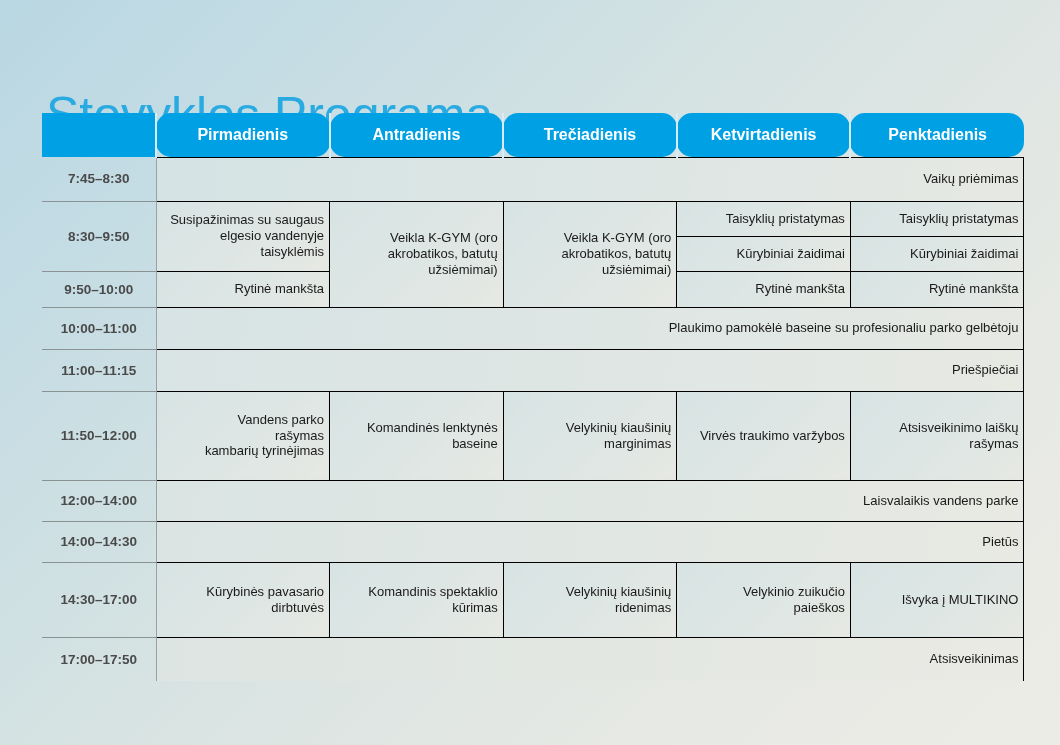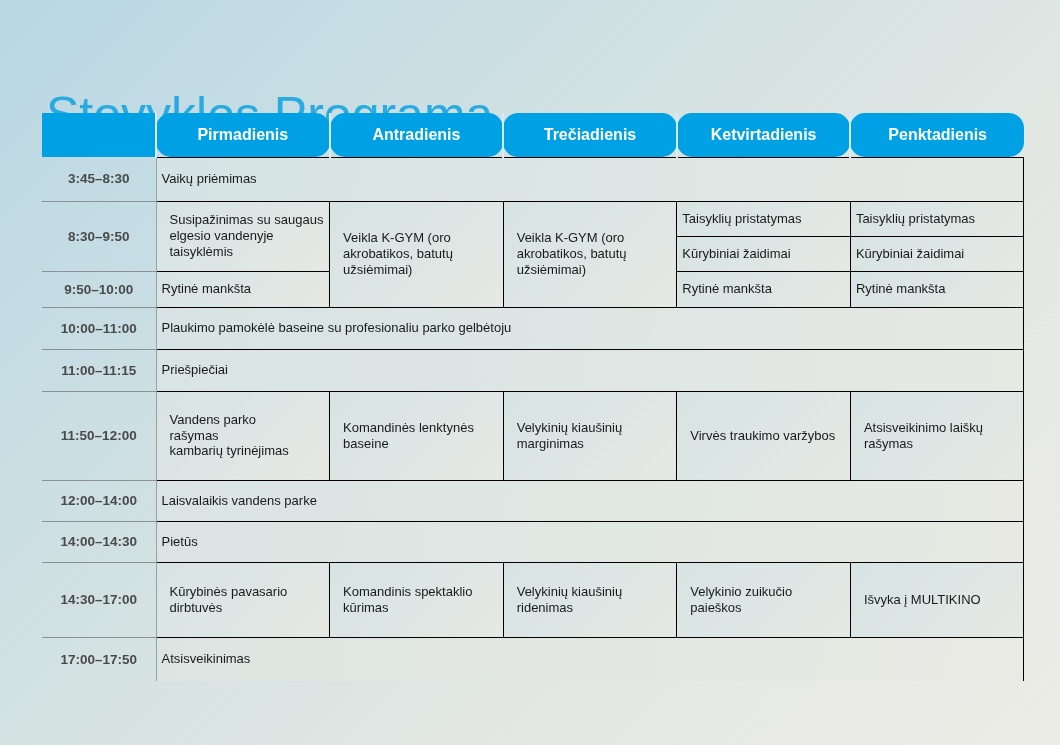--- a/index.html
+++ b/index.html
@@ -83,21 +83,21 @@
   }
   .time-cell.first { border-top: 0; }
   .time-cell.last  { border-bottom: 0; }
 
   
   .dcell {
     background: linear-gradient(135deg, #d7e3e3 0%, #dde6e4 50%, #e6e8e3 100%);
     border: 1px solid #000000;
     font-size: 13px;
     color: #1a1a1a;
-    text-align: left;
+    text-align: right;
     vertical-align: middle;
     padding: 8px 5px;
     line-height: 1.22;
   }
   .dcell.wide { }
   .dcell.nb-bottom { border-bottom: 0; }
 
   
   .r-welcome .dcell  { background: linear-gradient(100deg, #d5e3e4 0%, #dde6e4 55%, #e6e8e3 100%); }
   .r-pool .dcell     { background: linear-gradient(100deg, #d7e3e4 0%, #dee6e4 55%, #e6e8e3 100%); }
@@ -133,21 +133,21 @@
         <th class="hdr-day">Pirmadienis</th>
         <th class="hdr-day">Antradienis</th>
         <th class="hdr-day">Trečiadienis</th>
         <th class="hdr-day">Ketvirtadienis</th>
         <th class="hdr-day">Penktadienis</th>
       </tr>
     </thead>
     <tbody>
 
       <tr class="r-welcome" style="height:44px">
-        <td class="time-cell first">3:45–8:30</td>
+        <td class="time-cell first">7:45–8:30</td>
         <td class="dcell wide" colspan="5">Vaikų priėmimas</td>
       </tr>
 
       <tr class="r-morning" style="height:35px">
         <td class="time-cell" rowspan="2">8:30–9:50</td>
         <td class="dcell" rowspan="2">
           <span class="sub">Susipažinimas su saugaus</span>
           <span class="sub">elgesio vandenyje</span>
           <span class="sub">taisyklėmis</span>
         </td>

